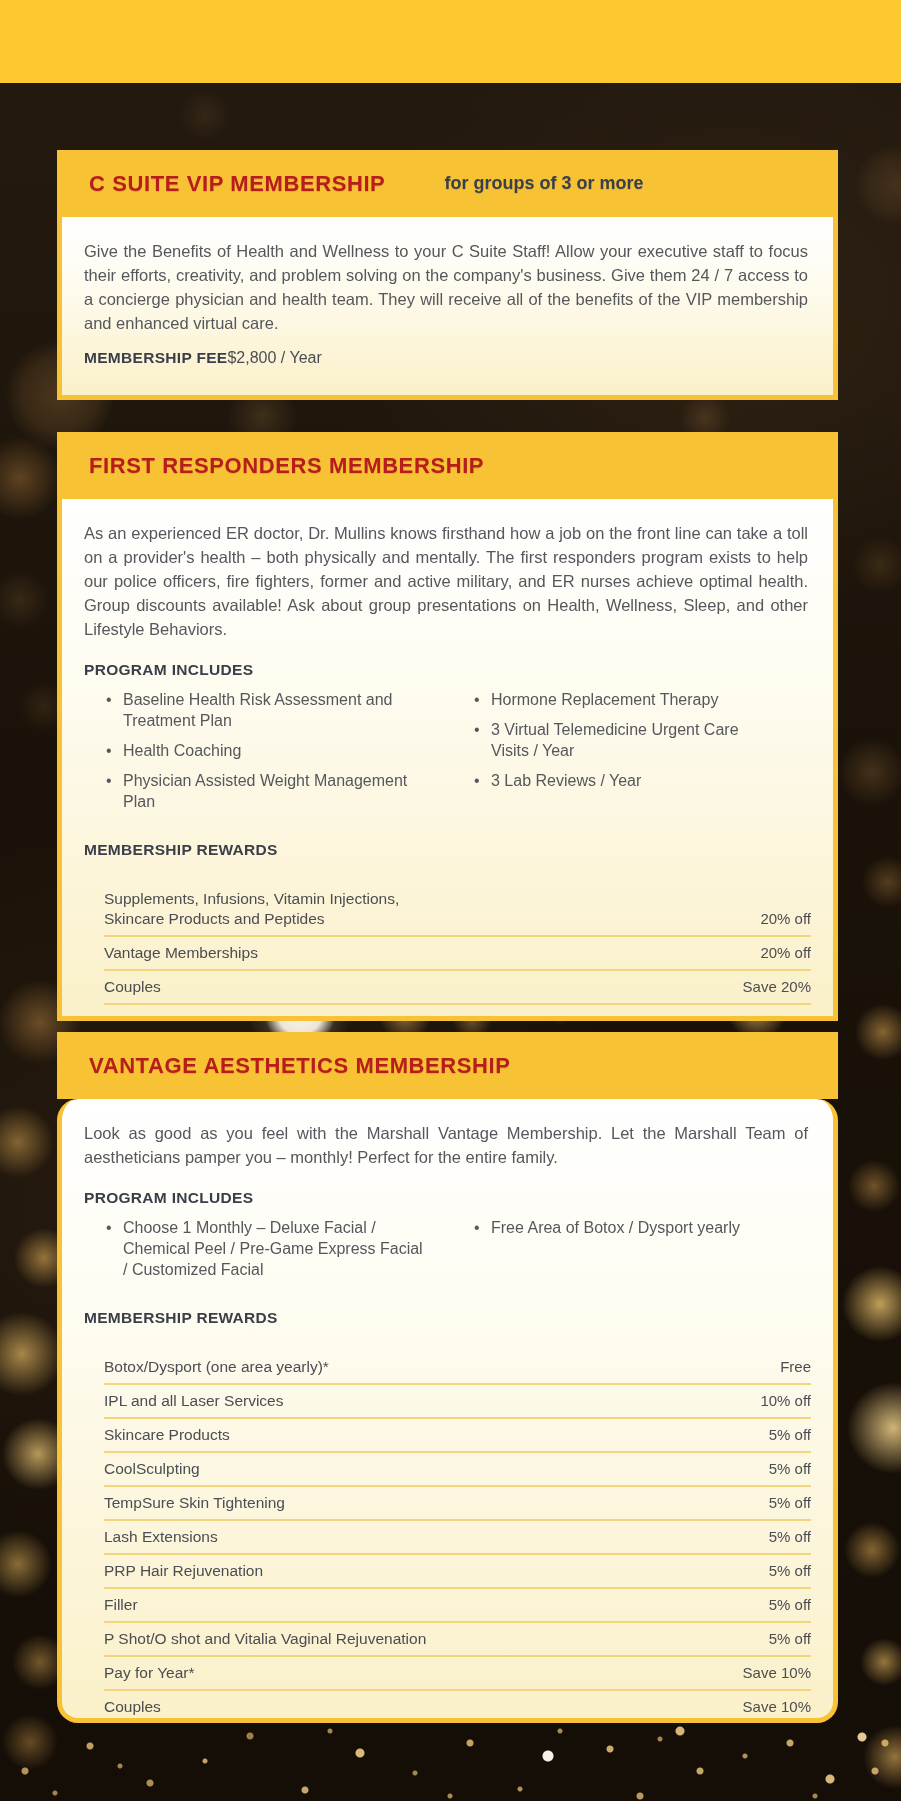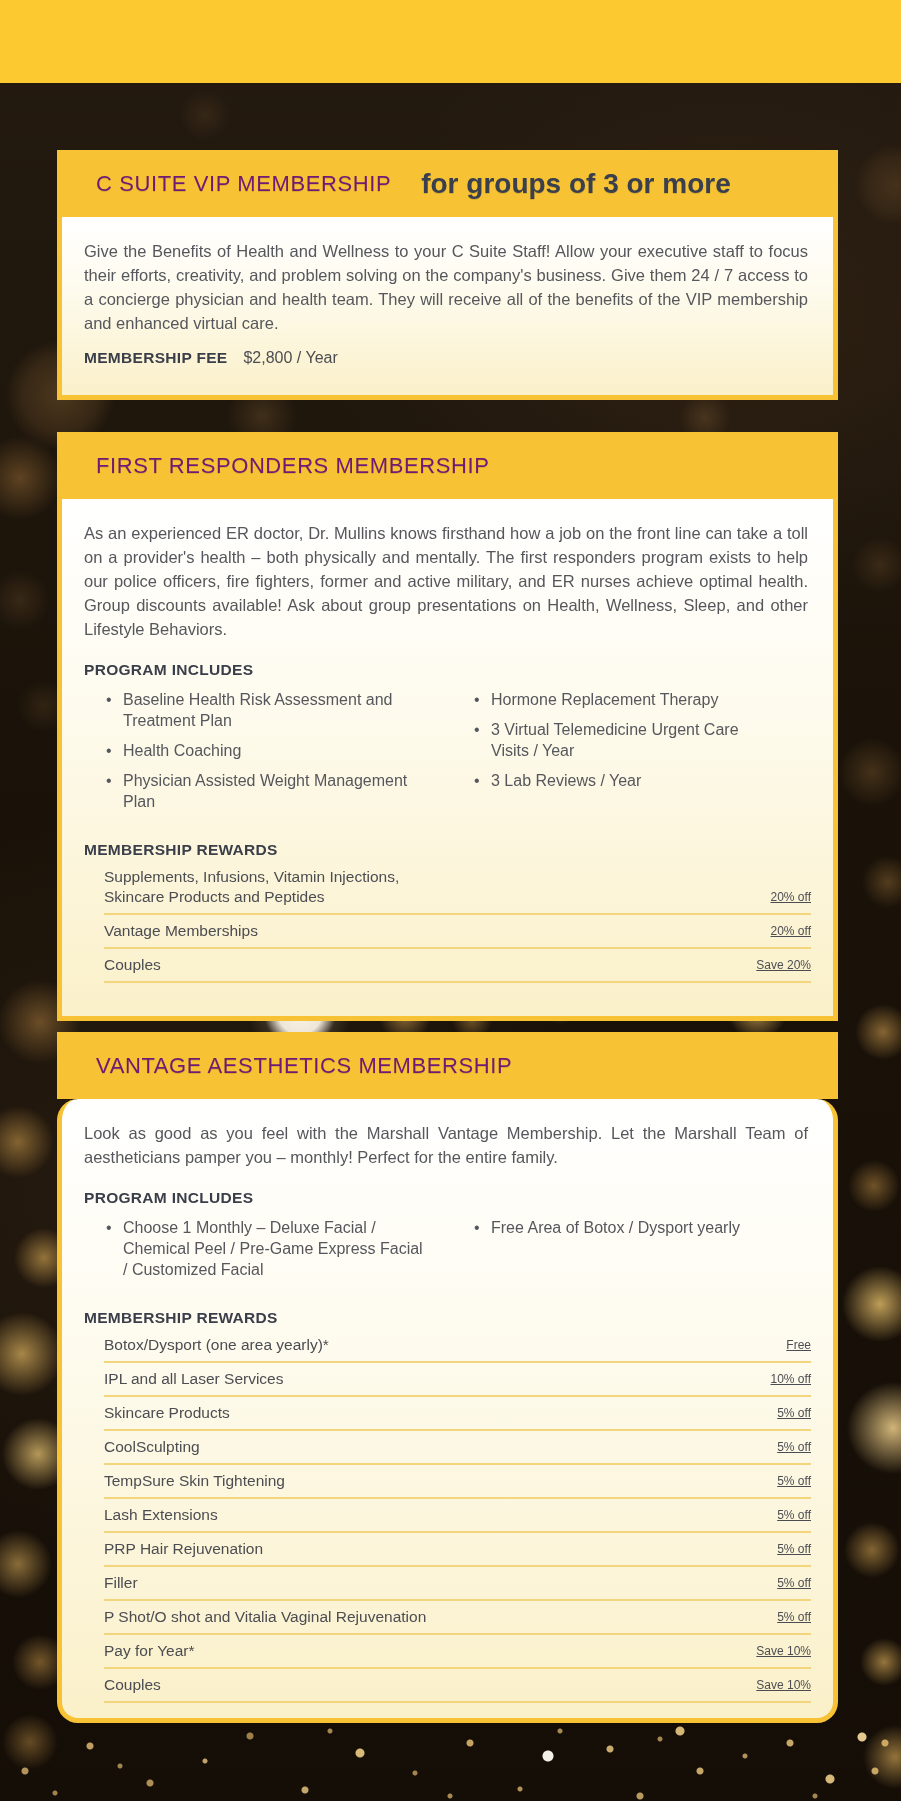--- a/index.html
+++ b/index.html
@@ -84,26 +84,26 @@
   .panel{
     position:absolute;left:57px;width:781px;
     box-sizing:border-box;
   }
   .panel-header{
     height:67px;background:#F7C335;
     display:flex;align-items:center;
     padding-left:23px;box-sizing:border-box;
   }
   .panel-title{
-    margin:16px;font-size:22px;font-weight:normal;color:#701a75;
+    margin:9px;font-size:22px;font-weight:bold;color:#b91c1c;
     letter-spacing:.6px;
     text-shadow:0 1px 0 rgba(0,0,0,.12);
   }
   .panel-subtitle{
-    margin-left:14px;font-size:28px;font-weight:bold;color:#3A3F4D;
+    margin-left:50px;font-size:18px;font-weight:bold;color:#3A3F4D;
     text-shadow:0 1px 0 rgba(0,0,0,.12);
   }
   .panel-body{
     box-sizing:border-box;
     border-left:5px solid #F7C335;
     border-right:5px solid #F7C335;
     border-bottom:5px solid #F7C335;
     background:linear-gradient(180deg,#FFFFFF 0%,#FEFBEE 40%,#FAF0C9 100%);
     padding:14px 22px 16px 22px;
     overflow:hidden;
@@ -121,30 +121,30 @@
   .bullet-col{list-style:none;margin:0;padding:0;}
   .bullet-col.left{margin-left:22px;width:320px;}
   .bullet-col.right{margin-left:48px;width:300px;}
   .bullet-col li{
     position:relative;padding-left:17px;margin-bottom:9px;
     font-size:16px;line-height:21px;color:#56575C;
   }
   .bullet-col li::before{
     content:"\2022";position:absolute;left:0;top:0;color:#56575C;
   }
-  .rewards{margin:2px 0 0 20px;}
+  .rewards{margin:24px 0 0 20px;}
   .reward-row{
     display:flex;justify-content:space-between;align-items:flex-end;
     padding:6px 0 6px 0;
     border-bottom:2px solid #F3D57D;
   }
   .reward-label{font-size:15.5px;line-height:20px;color:#4C4D52;}
-  .reward-value{font-size:12px;line-height:20px;color:#4C4D52;white-space:nowrap;text-decoration:underline;}
+  .reward-value{font-size:15px;line-height:20px;color:#4C4D52;white-space:nowrap;}
   .fee-line{margin-top:14px;font-size:16px;color:#4C4D52;}
-  .fee-label{font-weight:bold;color:#3A3E49;letter-spacing:.3px;margin-right:16px;font-size:15.5px;}
+  .fee-label{font-weight:bold;color:#3A3E49;letter-spacing:.3px;margin-right:0;font-size:15.5px;}
   
   #panel-csuite{top:150px;}   #panel-csuite .panel-body{height:183px;}
   #panel-first{top:432px;border-radius:22px;}    #panel-first .panel-body{height:522px;}
   #panel-vantage{top:1032px;} #panel-vantage .panel-body{height:624px;border-radius:21px;}
 </style>
 </head>
 <body>
 
 <div class="page">
 

